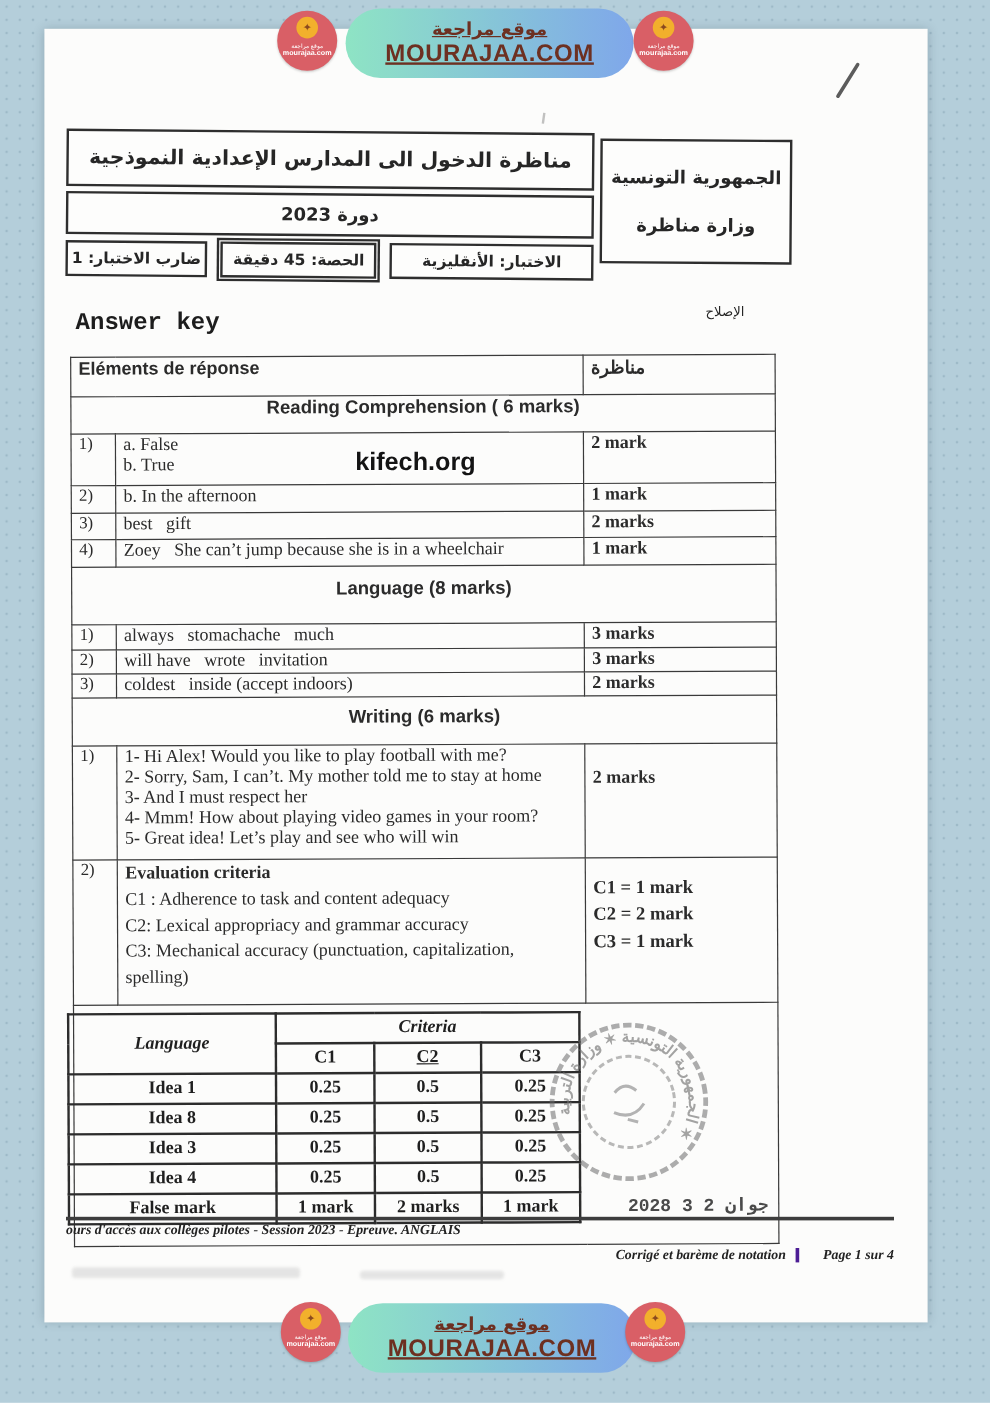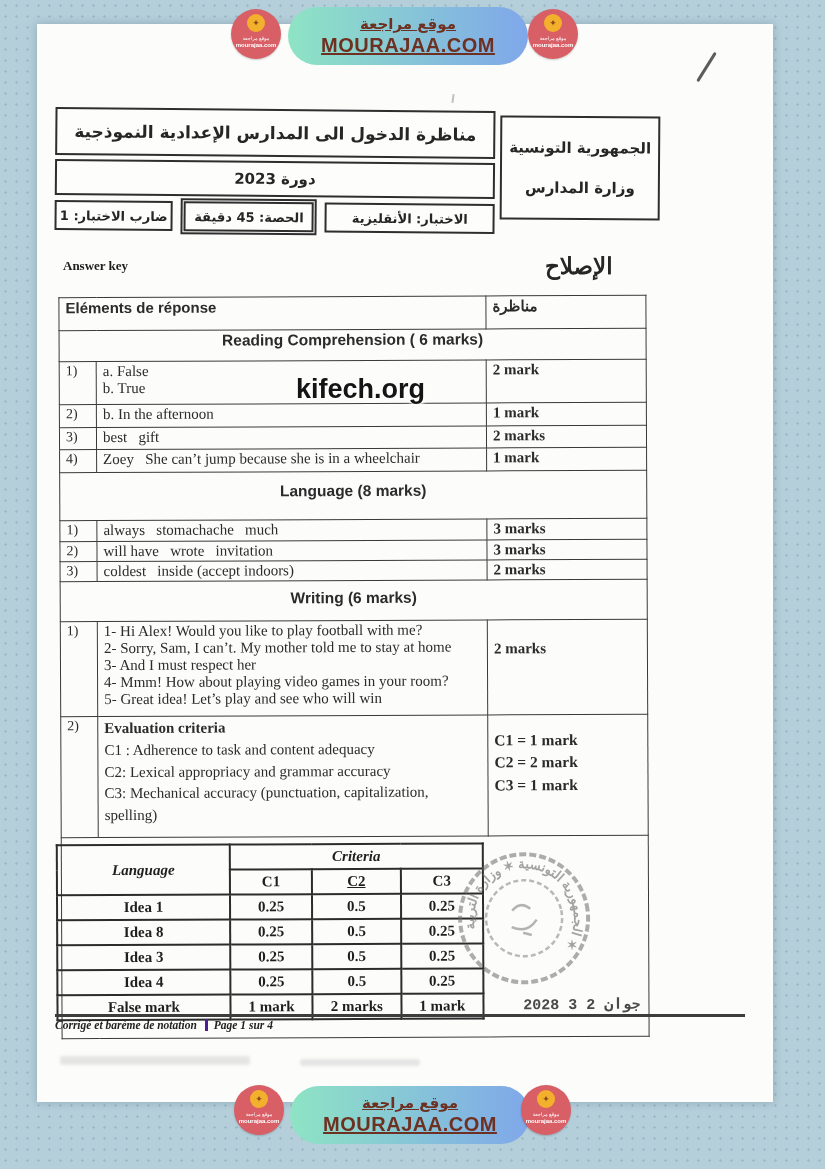--- a/index.html
+++ b/index.html
@@ -59,25 +59,25 @@
   .cell-duration{width:128px;box-shadow:0 0 0 1px #fff,0 0 0 3px #2e2e2e;}
   .cell-coeff{width:116px;}
   .hdr-right{
     position:absolute;left:500px;top:116px;width:156px;height:100px;
     border:2px solid #2e2e2e;transform:rotate(.4deg);
     display:flex;flex-direction:column;align-items:center;justify-content:space-evenly;
     font-weight:bold;font-size:15px;direction:rtl;font-family:"DejaVu Sans", sans-serif;background:#fdfdfc;
   }
   
   .answer-key-title{position:absolute;left:63px;top:258px;
-    font-family:Liberation Serif, serif;font-weight:bold;font-size:13px;color:#1d1d1d;}
-  .islah{position:absolute;left:545px;top:253px;font-size:23px;font-weight:700;direction:rtl;}
+    font-family:Liberation Mono, monospace;font-weight:bold;font-size:20px;color:#1d1d1d;}
+  .islah{position:absolute;left:588px;top:253px;font-size:11px;font-weight:400;direction:rtl;}
   .watermark{
     position:absolute;left:296px;top:374px;z-index:5;
-    font-family:"Liberation Sans", sans-serif;font-weight:bold;font-size:27px;color:#141414;
+    font-family:"Liberation Sans", sans-serif;font-weight:bold;font-size:21px;color:#141414;
     text-shadow:0 0 2px #fff,0 0 4px #fff,0 0 7px #fff,1px 1px 3px #fff;
   }
   
   table.answers{
     position:absolute;left:60px;top:296px;width:588px;border-collapse:collapse;
     transform:rotate(-.25deg);font-size:15px;color:#2b2b2b;background:transparent;
   }
   table.answers td{border:1.6px solid #3a3a3a;padding:1px 6px;vertical-align:top;}
   td.no{width:24px;text-align:left;padding-left:4px;font-size:14px;}
   td.mark{width:147px;font-size:15px;font-weight:bold;}
@@ -101,21 +101,21 @@
   .stamp-date{
     position:absolute;right:8px;bottom:22px;font-family:"Liberation Mono", monospace;
     font-weight:bold;font-size:15px;letter-spacing:2px;color:#4a4a4a;direction:ltr;
   }
   
   .footer{
     position:absolute;left:55px;top:1014px;width:690px;border-top:3px solid #3d3d3d;
     padding-top:2px;display:flex;justify-content:space-between;
     font-family:"Liberation Serif", serif;font-style:italic;font-weight:bold;font-size:11.5px;color:#222;
   }
-  .footer .pagebox{border-left:3px solid #4c1d95;padding-left:6px;margin-left:8px;}
+  .footer .pagebox{border-left:3px solid #4c1d95;padding-left:20px;margin-left:8px;}
   .smudge{position:absolute;background:#c9c9c9;opacity:.45;filter:blur(1.5px);border-radius:3px;}
   .pen-slash{
     position:absolute;left:705px;top:50px;width:3px;height:34px;background:#3f3f3f;
     transform:rotate(32deg);border-radius:2px;opacity:.85;z-index:6;
   }
   .tiny-mark{position:absolute;left:452px;top:94px;width:2px;height:9px;background:#9a9a9a;opacity:.6;transform:rotate(8deg);}
 </style>
 </head>
 <body>
 
@@ -142,21 +142,21 @@
   <div class="hbox hdr-title">مناظرة الدخول الى المدارس الإعدادية النموذجية</div>
   <div class="hbox hdr-session">دورة 2023</div>
   <div class="hdr-row3">
     <div class="hbox cell-subject">الاختبار: الأنقليزية</div>
     <div class="hbox cell-duration">الحصة: 45 دقيقة</div>
     <div class="hbox cell-coeff">ضارب الاختبار: 1</div>
   </div>
 </div>
 <div class="hdr-right">
   <span>الجمهورية التونسية</span>
-  <span>وزارة المدارس</span>
+  <span>وزارة مناظرة</span>
 </div>
 
 <div class="answer-key-title">Answer key</div>
 <div class="islah">الإصلاح</div>
 <div class="watermark">kifech.org</div>
 
 <table class="answers">
   <tbody>
       <tr>
     <td class="coltitle" colspan="2" style="height:30px;">Eléments de réponse</td>
@@ -312,21 +312,22 @@
         </text>
         <path d="M66,66 q10,-8 18,2 M62,82 q14,10 26,-2 M72,90 l8,4" stroke="#787878" stroke-width="2.5" fill="none" opacity=".7"></path>
       </svg>
       <div class="stamp-date">2028 جوان 2 3</div>
     </td>
   </tr>
 </tbody>
   </table>
 
 <div class="footer">
-  <span style="display:flex;align-items:flex-end;">
+  <span>ours d'accès aux collèges pilotes - Session 2023 -  Épreuve. ANGLAIS</span>
+  <span style="display:flex;align-items:flex-end;margin-top:21px;">
     <span>Corrigé et barème de notation</span>
     <span class="pagebox">Page 1 sur 4</span>
   </span>
 </div>
 <div class="smudge" style="left:60px;top:1056px;width:190px;height:9px;"></div>
 <div class="smudge" style="left:300px;top:1059px;width:120px;height:7px;"></div>
 
 <div class="banner-pill" style="left:290px;top:1086px;">
   <span class="ar">موقع مراجعة</span>
   <span class="en">MOURAJAA.COM</span>

